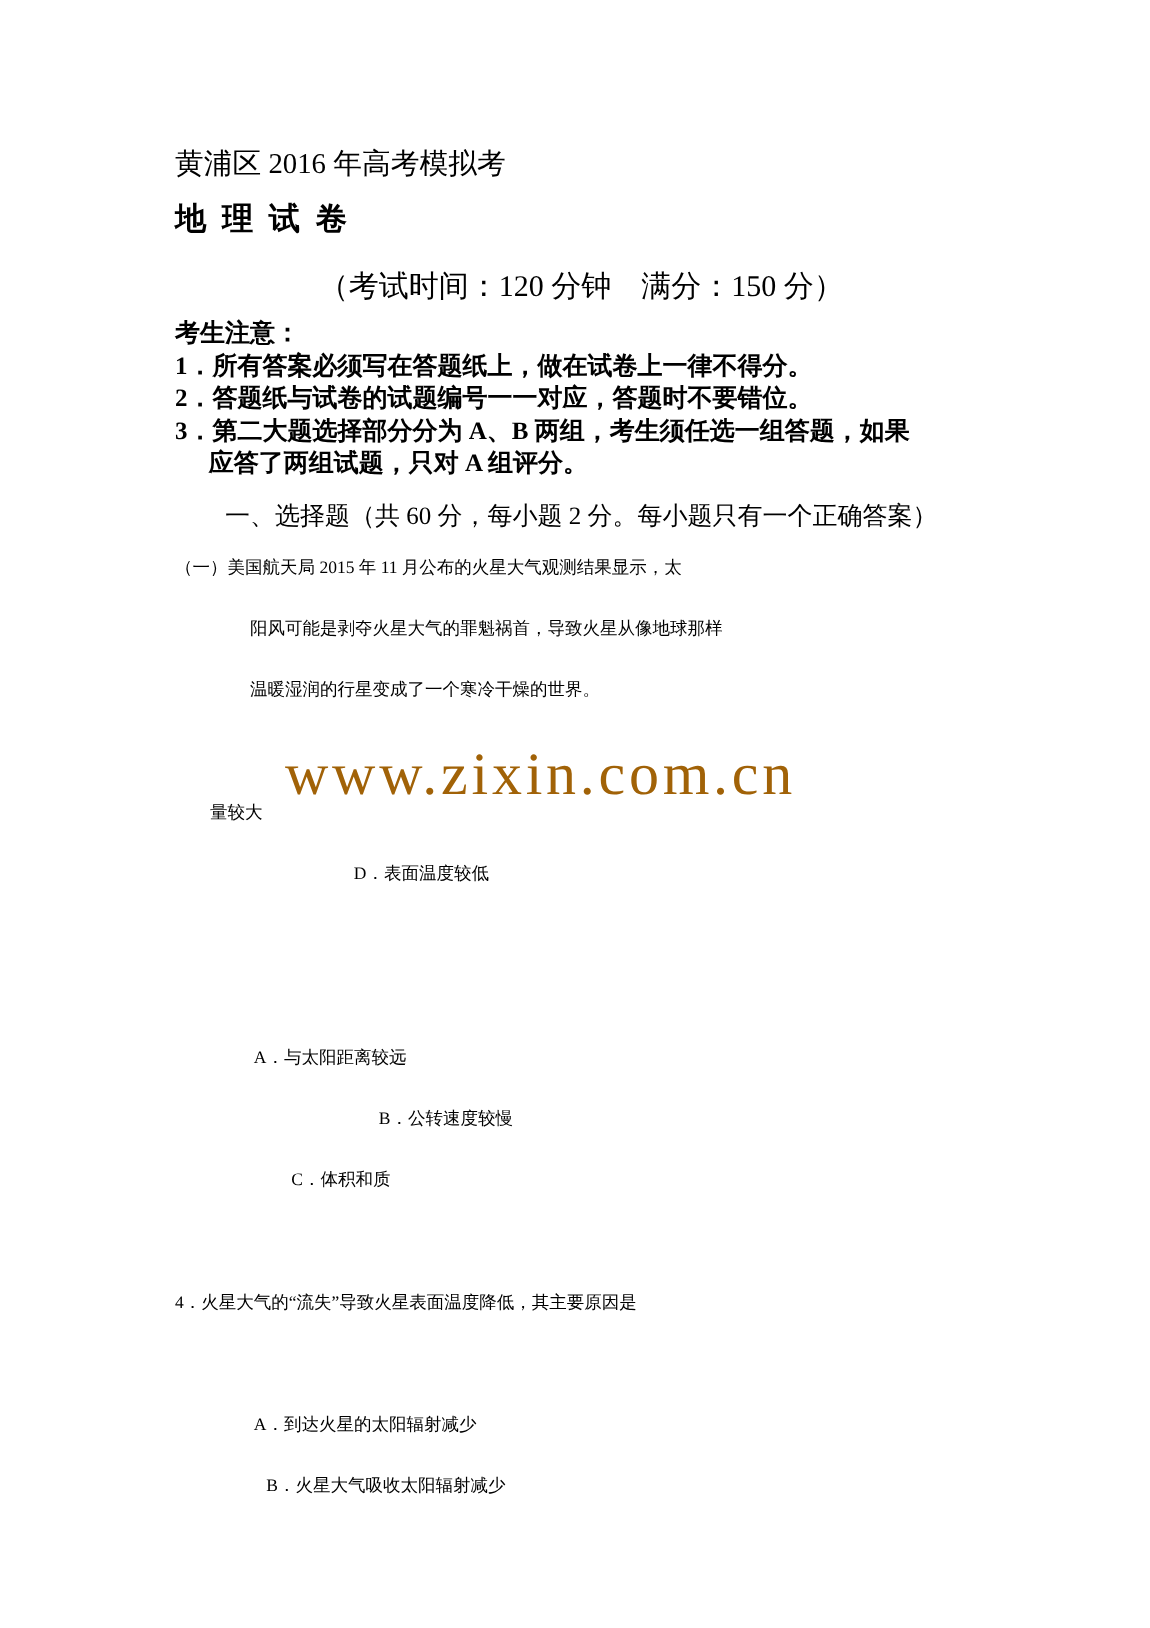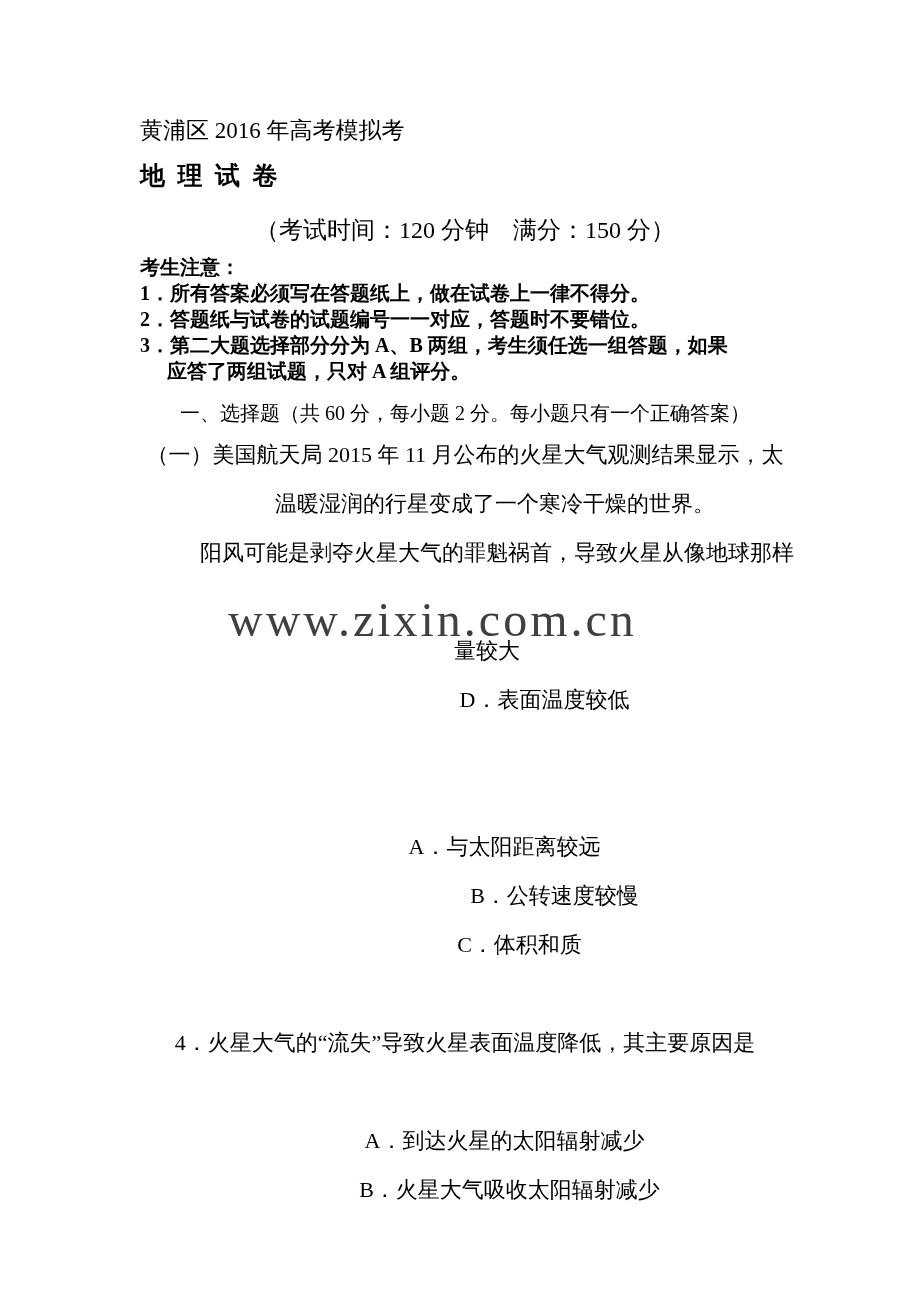--- a/index.html
+++ b/index.html
@@ -15,21 +15,21 @@
     overflow: hidden;
     font-family: "Liberation Serif", "DejaVu Serif", serif;
     color: #000000;
   }
   .watermark {
     position: absolute;
     left: 228px;
     top: 592px;
     font-size: 48px;
     letter-spacing: 3px;
-    color: #404040;
+    color: #a16207;
     z-index: 0;
     user-select: none;
     white-space: nowrap;
   }
   .content {
     position: absolute;
     left: 140px;
     top: 116px;
     width: 650px;
     z-index: 1;
@@ -69,24 +69,23 @@
   .notice-wrap {
     padding-left: 27px;
   }
   .section-title {
     font-size: 20px;
     margin-top: 12px;
     line-height: 34px;
     text-align: center;
   }
   .line {
-    font-size: 22px;
+    font-size: 14px;
     line-height: 49px;
     white-space: pre;
-    text-align: center;
   }
   .indent {
     padding-left: 60px;
   }
   .opts {
     padding-left: 35px;
   }
   .opt {
     display: inline-block;
   }
@@ -115,22 +114,22 @@
       <div class="notice-item">1．所有答案必须写在答题纸上，做在试卷上一律不得分。</div>
       <div class="notice-item">2．答题纸与试卷的试题编号一一对应，答题时不要错位。</div>
       <div class="notice-item">3．第二大题选择部分分为 A、B 两组，考生须任选一组答题，如果</div>
       <div class="notice-item notice-wrap">应答了两组试题，只对 A 组评分。</div>
     </div>
 
     <div class="section-title">一、选择题（共 60 分，每小题 2 分。每小题只有一个正确答案）</div>
 
     <div class="passage">
       <div class="line">（一）美国航天局 2015 年 11 月公布的火星大气观测结果显示，太</div>
+      <div class="line indent">阳风可能是剥夺火星大气的罪魁祸首，导致火星从像地球那样</div>
       <div class="line indent">温暖湿润的行星变成了一个寒冷干燥的世界。</div>
-      <div class="line indent">阳风可能是剥夺火星大气的罪魁祸首，导致火星从像地球那样</div>
     </div>
 
     <div class="question">
       <div class="line">
         <span class="opt">量较大</span>
         <span class="opt q1-d">D．表面温度较低</span>
       </div>
       <div class="line opts">
         <span class="opt">A．与太阳距离较远</span>
         <span class="opt q1-b">B．公转速度较慢</span>

